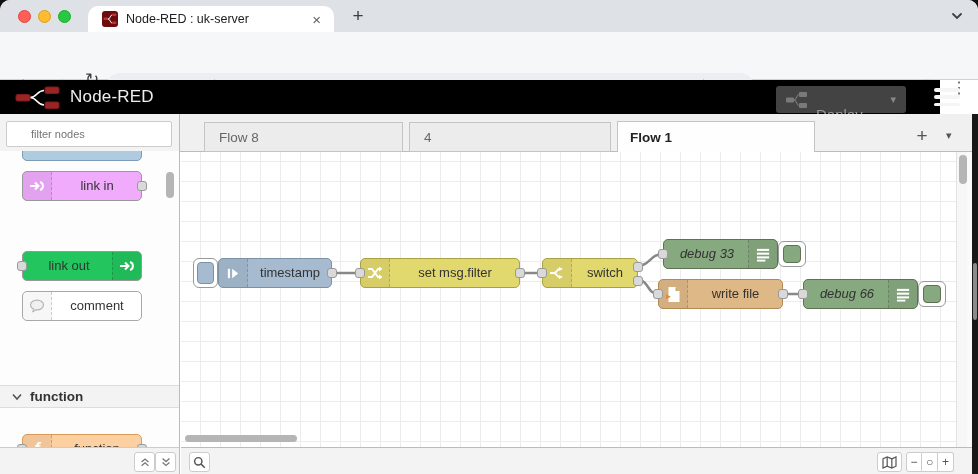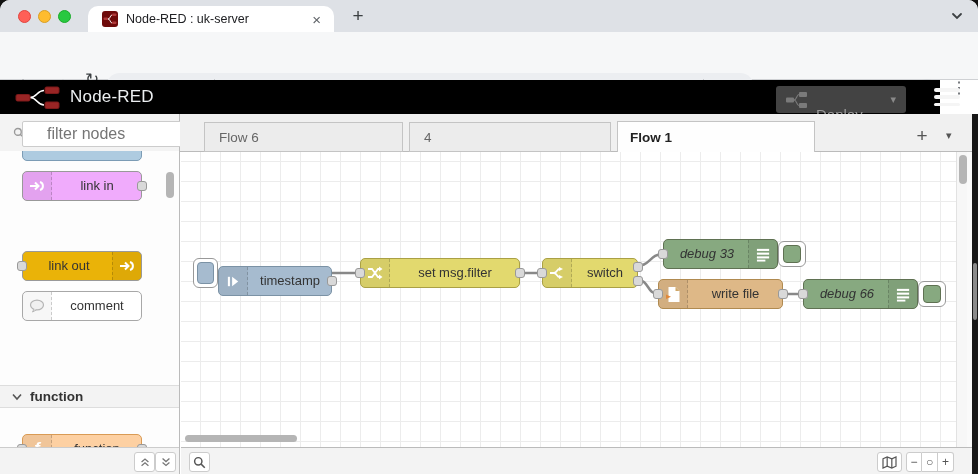--- a/index.html
+++ b/index.html
@@ -44,22 +44,22 @@
   .deploy{position:absolute;left:776px;top:6px;width:130px;height:27px;background:#434343;border-radius:3px;
     display:flex;align-items:center;padding:0 10px;}
   .deploy .lbl{color:#999;font-size:15px;margin-left:8px;margin-top:29px;}
   .deploy .caret{color:#8a8a8a;font-size:11px;margin-left:auto;padding-left:10px;}
   .hamburger{position:absolute;left:934px;top:8px;width:26px;height:18px;display:flex;flex-direction:column;justify-content:space-between;}
   .hamburger i{display:block;height:3.5px;background:#f5f5f5;border-radius:2px;}
 
   
   .palette{position:absolute;left:0;top:114px;width:180px;height:360px;background:#f3f3f3;border-right:1px solid #bbb;}
   .pal-search{position:absolute;left:0;top:0;width:180px;height:37px;}
-  .pal-search input{position:absolute;left:22px;top:7px;width:166px;height:26px;border:1px solid #ccc;border-radius:2px;
-    background:#fff;font-size:16px;color:#444;padding:0 6px 0 24px;outline:none;font-family:"Liberation Sans",sans-serif;}
+  .pal-search input{position:absolute;left:6px;top:7px;width:166px;height:26px;border:1px solid #ccc;border-radius:2px;
+    background:#fff;font-size:11px;color:#444;padding:0 6px 0 24px;outline:none;font-family:"Liberation Sans",sans-serif;}
   .pal-search svg{position:absolute;left:13px;top:13px;}
   .pal-list{position:absolute;left:0;top:37px;width:179px;height:296px;background:#fdfdfd;overflow:hidden;}
   .pnode{position:absolute;left:22px;width:120px;height:30px;border:1px solid #999;border-radius:5px;font-size:13px;color:#333;}
   .pnode .plabel{position:absolute;top:0;height:28px;line-height:28px;text-align:center;}
   .strip{position:absolute;top:0;height:28px;width:29px;background:rgba(0,0,0,0.05);display:flex;align-items:center;justify-content:center;}
   .strip.left{left:0;border-right:1px dashed rgba(0,0,0,0.18);border-radius:4px 0 0 4px;}
   .strip.right{right:0;border-left:1px dashed rgba(0,0,0,0.18);border-radius:0 4px 4px 0;}
   .port{position:absolute;width:10px;height:10px;background:#d9d9d9;border:1px solid #999;border-radius:3px;}
   .cat-header{position:absolute;left:0;top:234px;width:179px;height:23px;background:#f3f3f3;
     border-top:1px solid #ddd;border-bottom:1px solid #ddd;display:flex;align-items:center;}
@@ -217,21 +217,21 @@
           <svg width="16" height="16" viewBox="0 0 16 16">
               <path d="M1 8 h8 M6 4.5 L9.5 8 L6 11.5" stroke="#fff" stroke-width="2" fill="none"></path>
               <path d="M11 4 a4.2 4.2 0 010 8" stroke="#fff" stroke-width="2" fill="none"></path>
             </svg>
         </div>
         <div class="plabel" style="left:30px;width:88px;">link in</div>
         <div class="port" style="right:-6px;top:9px;"></div>
       </div>
 
 
-      <div class="pnode" style="top:100px;background:#eab308;">
+      <div class="pnode" style="top:100px;background:#22c55e;">
         <div class="strip right">
           <svg width="16" height="16" viewBox="0 0 16 16">
               <path d="M1 8 h8 M6 4.5 L9.5 8 L6 11.5" stroke="#fff" stroke-width="2" fill="none"></path>
               <path d="M11 4 a4.2 4.2 0 010 8" stroke="#fff" stroke-width="2" fill="none"></path>
             </svg>
         </div>
         <div class="plabel" style="left:2px;width:88px;">link out</div>
         <div class="port" style="left:-6px;top:9px;"></div>
       </div>
 
@@ -272,39 +272,39 @@
       </div>
       <div class="sq-btn" style="left:155px;">
         <svg width="12" height="12" viewBox="0 0 14 14">
           <path d="M3 3 l4 3.5 4-3.5 M3 7.5 l4 3.5 4-3.5" stroke="#777" stroke-width="1.5" fill="none"></path>
         </svg>
       </div>
     </div>
   </div>
 
   <div class="tabbar">
-    <div class="ftab" style="left:24px;width:199px;"><span>Flow 6</span></div>
+    <div class="ftab" style="left:24px;width:199px;"><span>Flow 8</span></div>
     <div class="ftab" style="left:229px;width:202px;"><span>4</span></div>
     <div class="ftab active" style="left:437px;width:198px;padding-left:12px;"><span>Flow 1</span></div>
     <div class="tab-plus">+</div>
     <div class="tab-caret">▾</div>
   </div>
 
   <div class="canvas">
     <svg class="abs" style="left:0;top:0;" width="786" height="295">
       <path d="M151 121 C162 121 168 121 179 121" stroke="#888" stroke-width="2.5" fill="none"></path>
       <path d="M339 121 C348 121 352 121 361 121" stroke="#888" stroke-width="2.5" fill="none"></path>
       <path d="M457 114 C469 114 469 102 482 102" stroke="#888" stroke-width="2.5" fill="none"></path>
       <path d="M457 128 C468 128 466 142 477 142" stroke="#888" stroke-width="2.5" fill="none"></path>
       <path d="M602 142 C610 142 613 142 622 142" stroke="#888" stroke-width="2.5" fill="none"></path>
     </svg>
 
     <div class="casing" style="left:12px;top:106px;width:25px;height:30px;"></div>
     <div class="inner-btn" style="left:16px;top:110px;width:17px;height:22px;background:#a6bbcf;border-color:#7b92a5;"></div>
-    <div class="fnode" style="left:37px;top:106px;width:114px;background:#a6bbcf;border-color:#7b92a5;margin-top:8px;">
+    <div class="fnode" style="left:37px;top:106px;width:114px;background:#a6bbcf;border-color:#7b92a5;">
       <div class="strip left">
         <svg width="15" height="15" viewBox="0 0 16 16">
             <rect x="2" y="3" width="2.2" height="10" fill="#fff"></rect>
             <path d="M6.5 3 v10 l6.5-5 z" fill="#fff"></path>
           </svg>
       </div>
       <div class="flabel" style="left:30px;width:82px;">timestamp</div>
       <div class="port" style="right:-6px;top:9px;"></div>
     </div>
 

